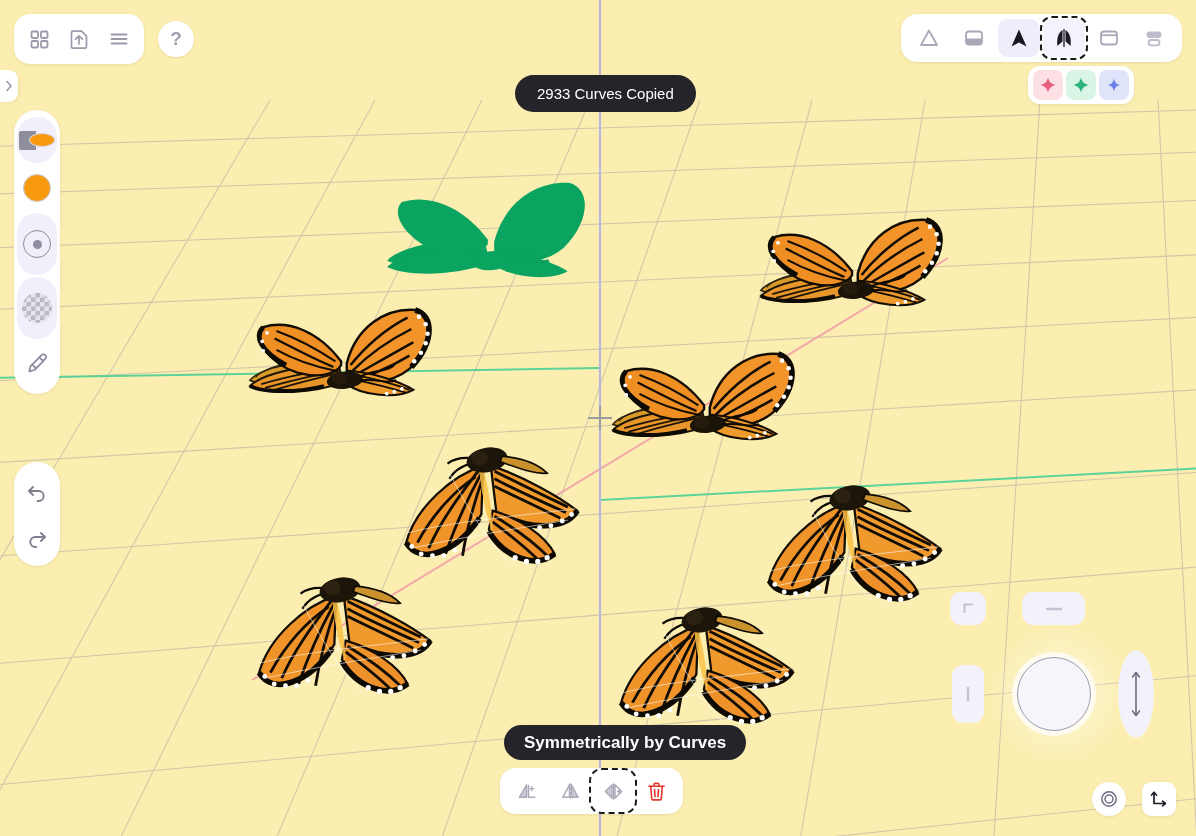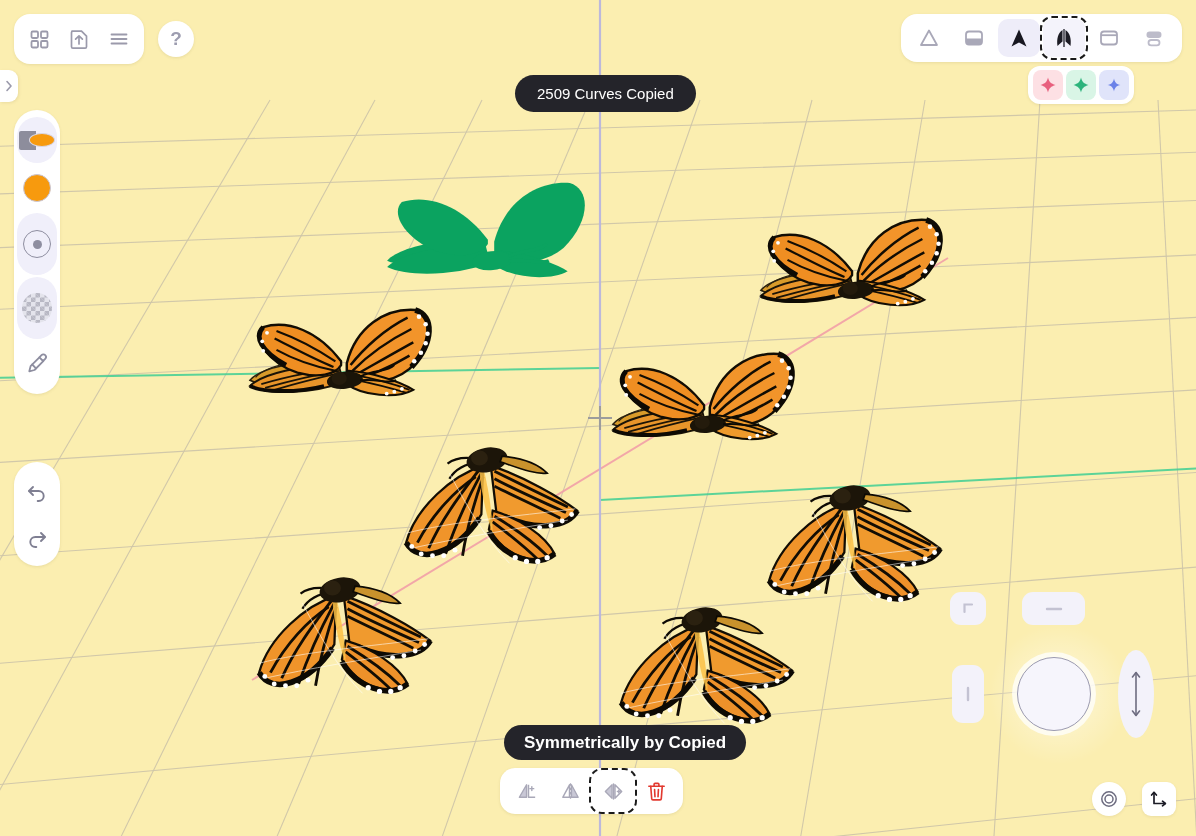--- a/index.html
+++ b/index.html
@@ -595,24 +595,24 @@
       </svg>
     </div>
     <div class="sym-btn sym-3">
       <svg width="18" height="18" viewBox="0 0 18 18">
         <path d="M9,2.5 C9.8,6.5 11.5,8.2 15.5,9 C11.5,9.8 9.8,11.5 9,15.5 C8.2,11.5 6.5,9.8 2.5,9 C6.5,8.2 8.2,6.5 9,2.5 Z" fill="#6b82e8"></path>
       </svg>
     </div>
   </div>
 
   <div class="toast" id="toast-top">
-    <span>2509 Curves Copied</span>
+    <span>2933 Curves Copied</span>
   </div>
   <div class="toast" id="toast-bottom">
-    <span>Symmetrically by Copied</span>
+    <span>Symmetrically by Curves</span>
   </div>
 
   <div class="bottom-bar">
     <div class="bb-btn">
       <svg width="23" height="23" viewBox="0 0 24 24">
         <path d="M11,5 L11,18 L3.5,18 Z" fill="#c9c8d6" stroke="#a9a8b8" stroke-width="1.4" stroke-linejoin="round"></path>
         <path d="M13,5 L13,18 L20,18" fill="none" stroke="#a9a8b8" stroke-width="1.6" stroke-linejoin="round"></path>
         <g stroke="#a9a8b8" stroke-width="1.5" stroke-linecap="round">
           <line x1="14.5" y1="9" x2="18.5" y2="9"></line>
           <line x1="16.5" y1="7" x2="16.5" y2="11"></line>

